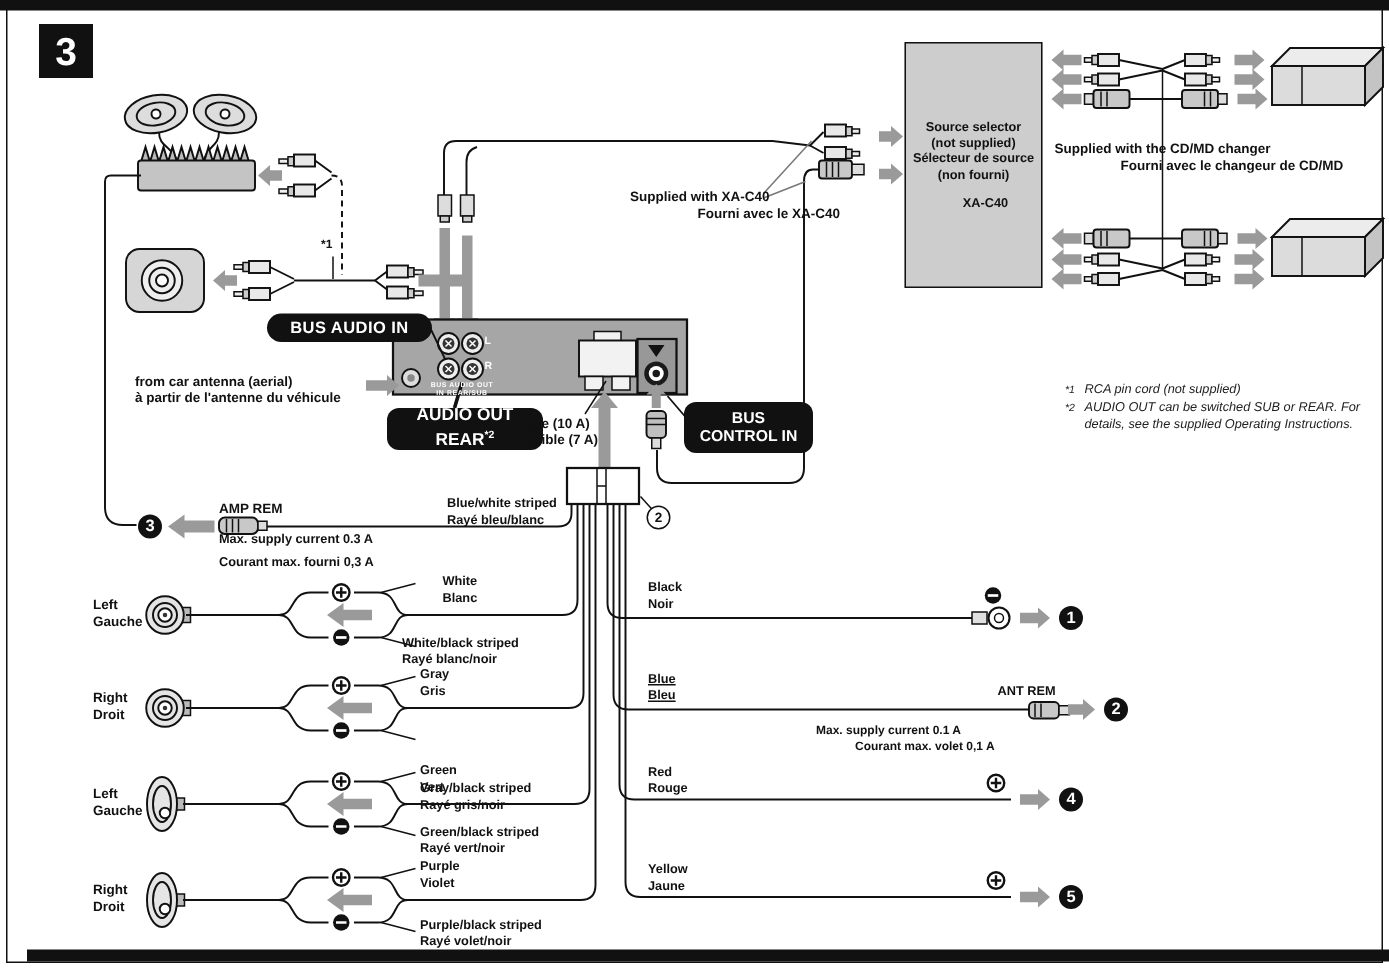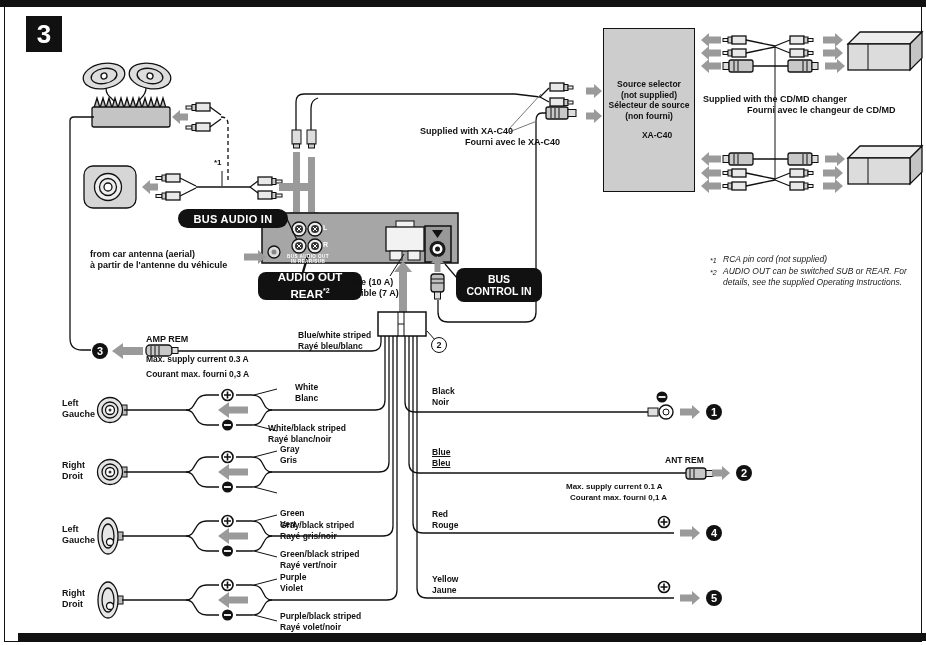--- a/index.html
+++ b/index.html
@@ -500,22 +500,22 @@
       <div>Black</div>
       <div>Noir</div>
     </div>
   <div class="abs numc" style="left:706px;top:404px;">1</div>
 
   <div class="abs lbl" style="left:432px;top:447px;text-decoration:underline;">
       <div>Blue</div>
       <div>Bleu</div>
     </div>
   <div class="abs lbl" style="left:665px;top:455px;">ANT REM</div>
-  <div class="abs lbl" style="left:566px;top:482px;font-size:8px;text-align:center;">Max. supply current 0.1 A</div>
-  <div class="abs lbl" style="left:570px;top:492.5px;font-size:8px;">Courant max. fourni 0,1 A</div>
+  <div class="abs lbl" style="left:544px;top:482px;font-size:8px;text-align:center;">Max. supply current 0.1 A</div>
+  <div class="abs lbl" style="left:570px;top:492.5px;font-size:8px;">Courant max. volet 0,1 A</div>
   <div class="abs numc" style="left:736px;top:465px;">2</div>
 
   <div class="abs lbl" style="left:432px;top:509px;">
       <div>Red</div>
       <div>Rouge</div>
     </div>
   <div class="abs numc" style="left:706px;top:525px;">4</div>
 
   <div class="abs lbl" style="left:432px;top:574px;">
       <div>Yellow</div>

